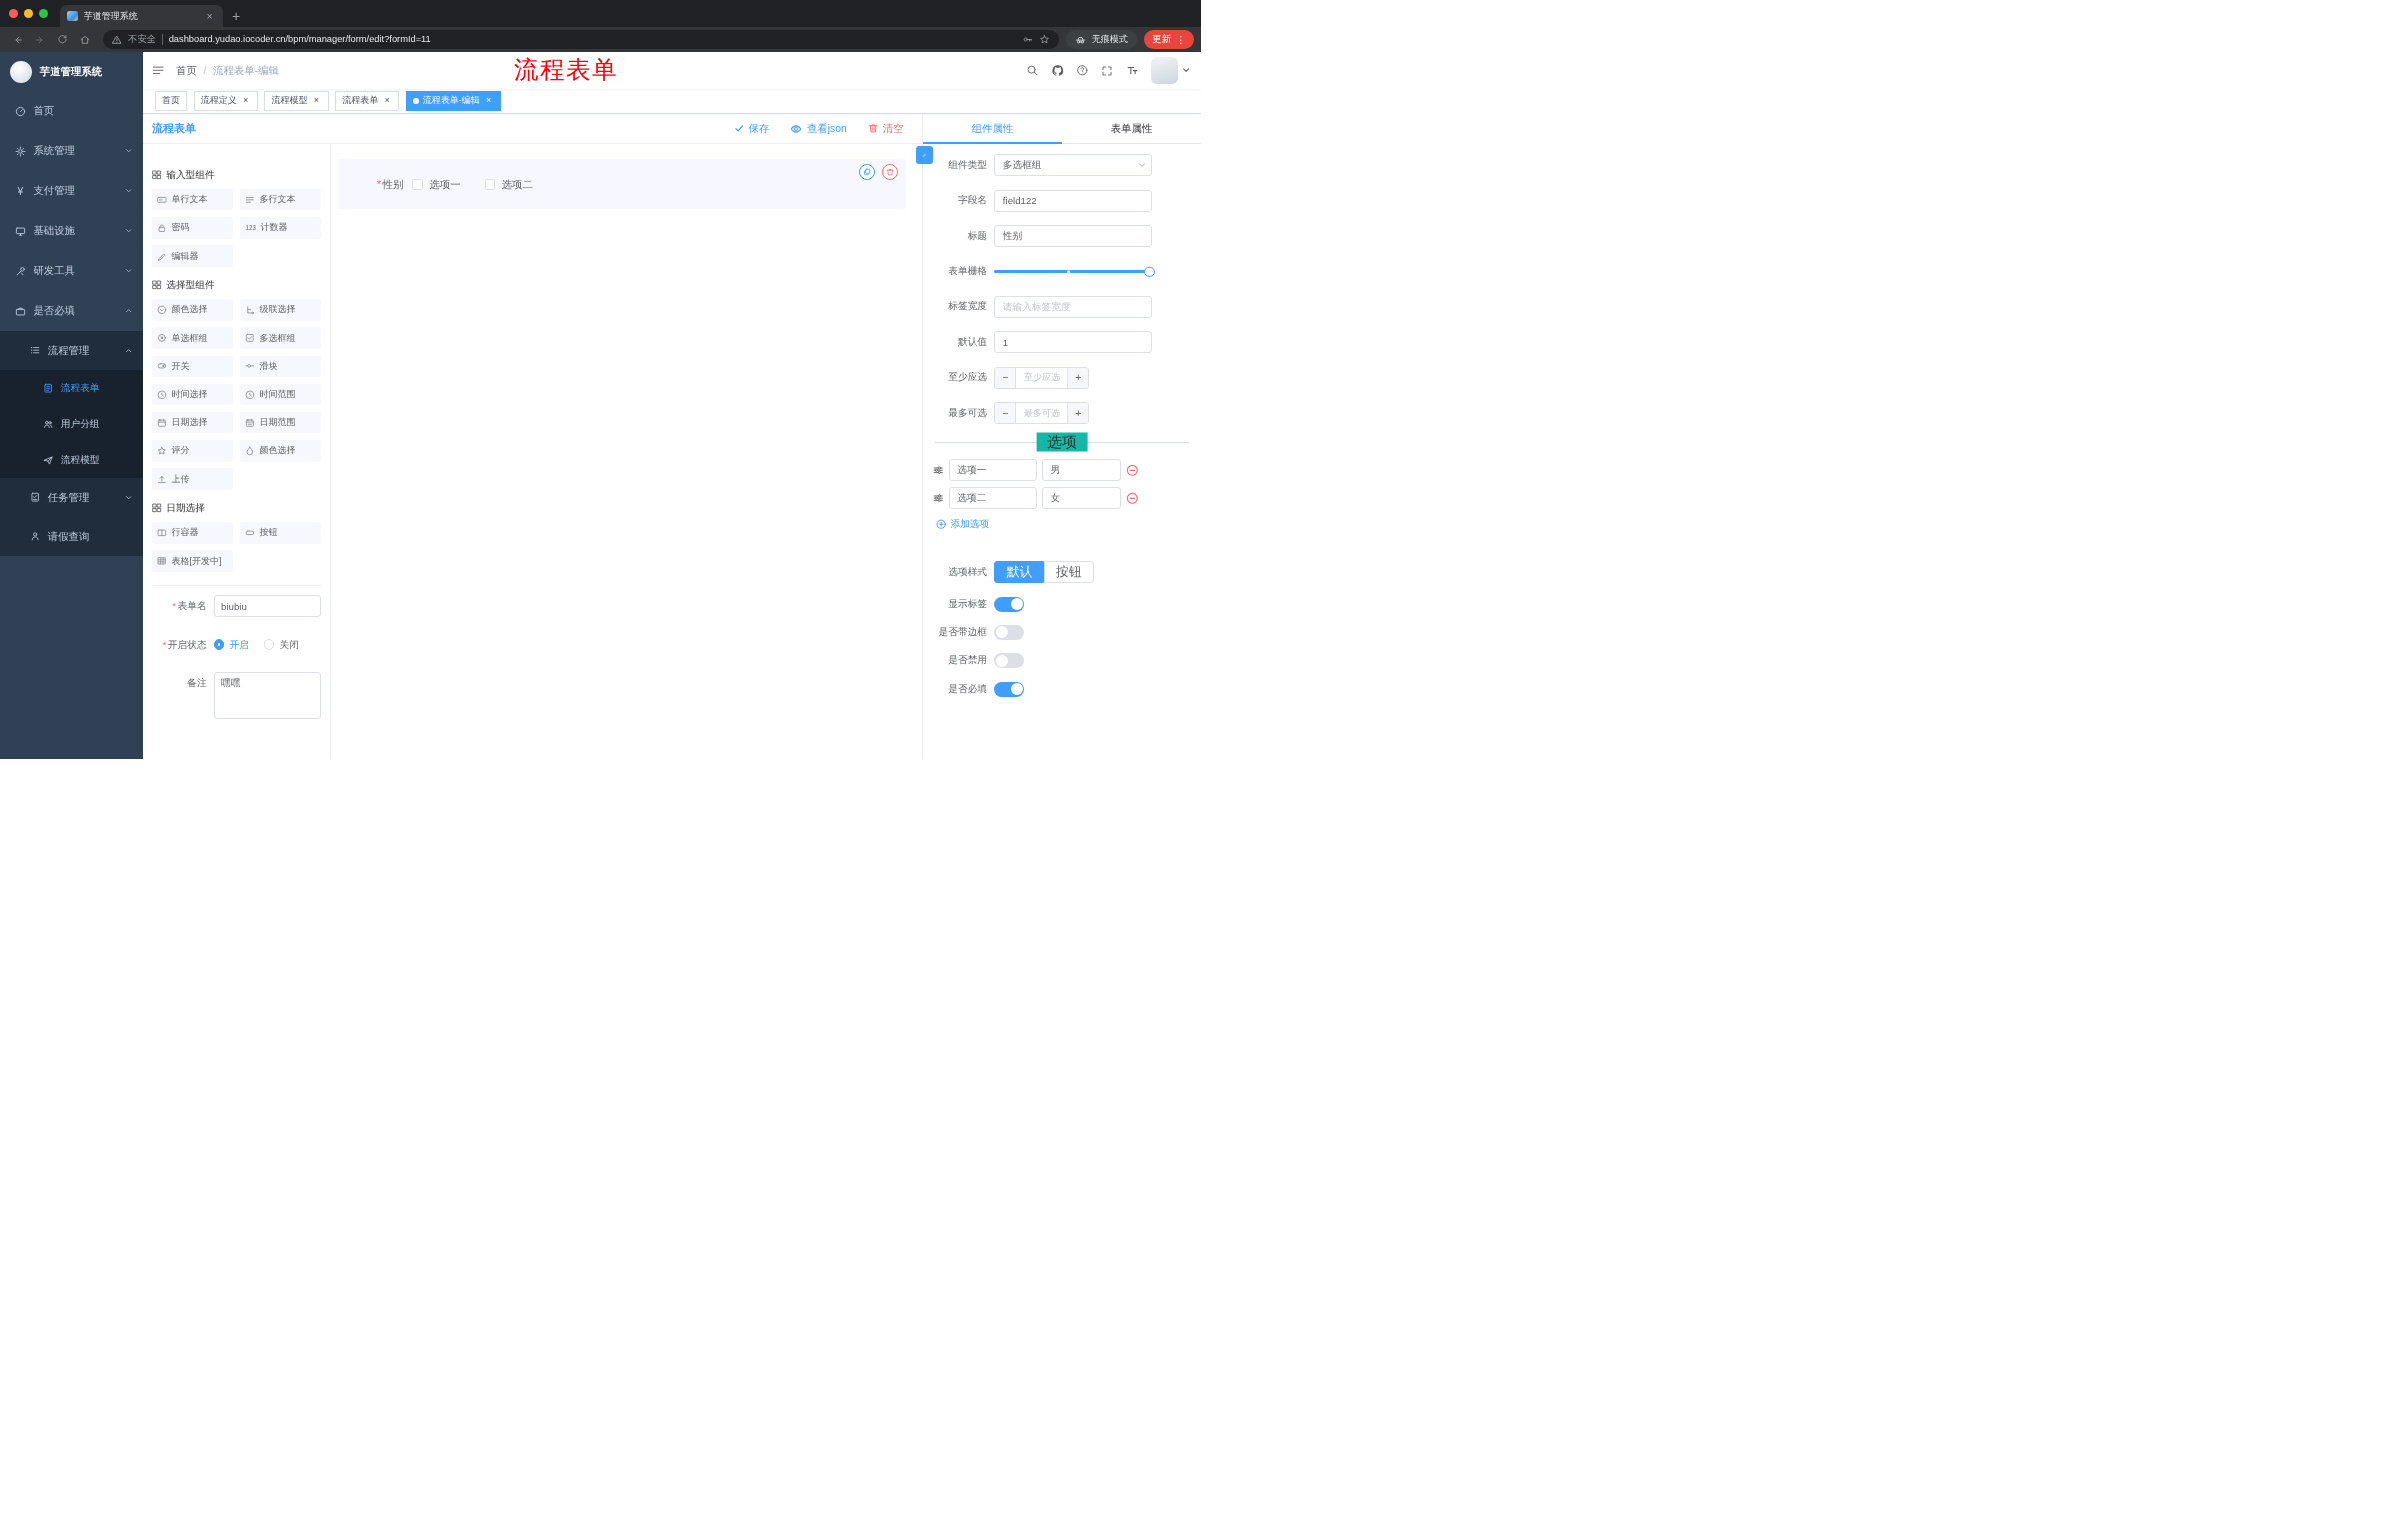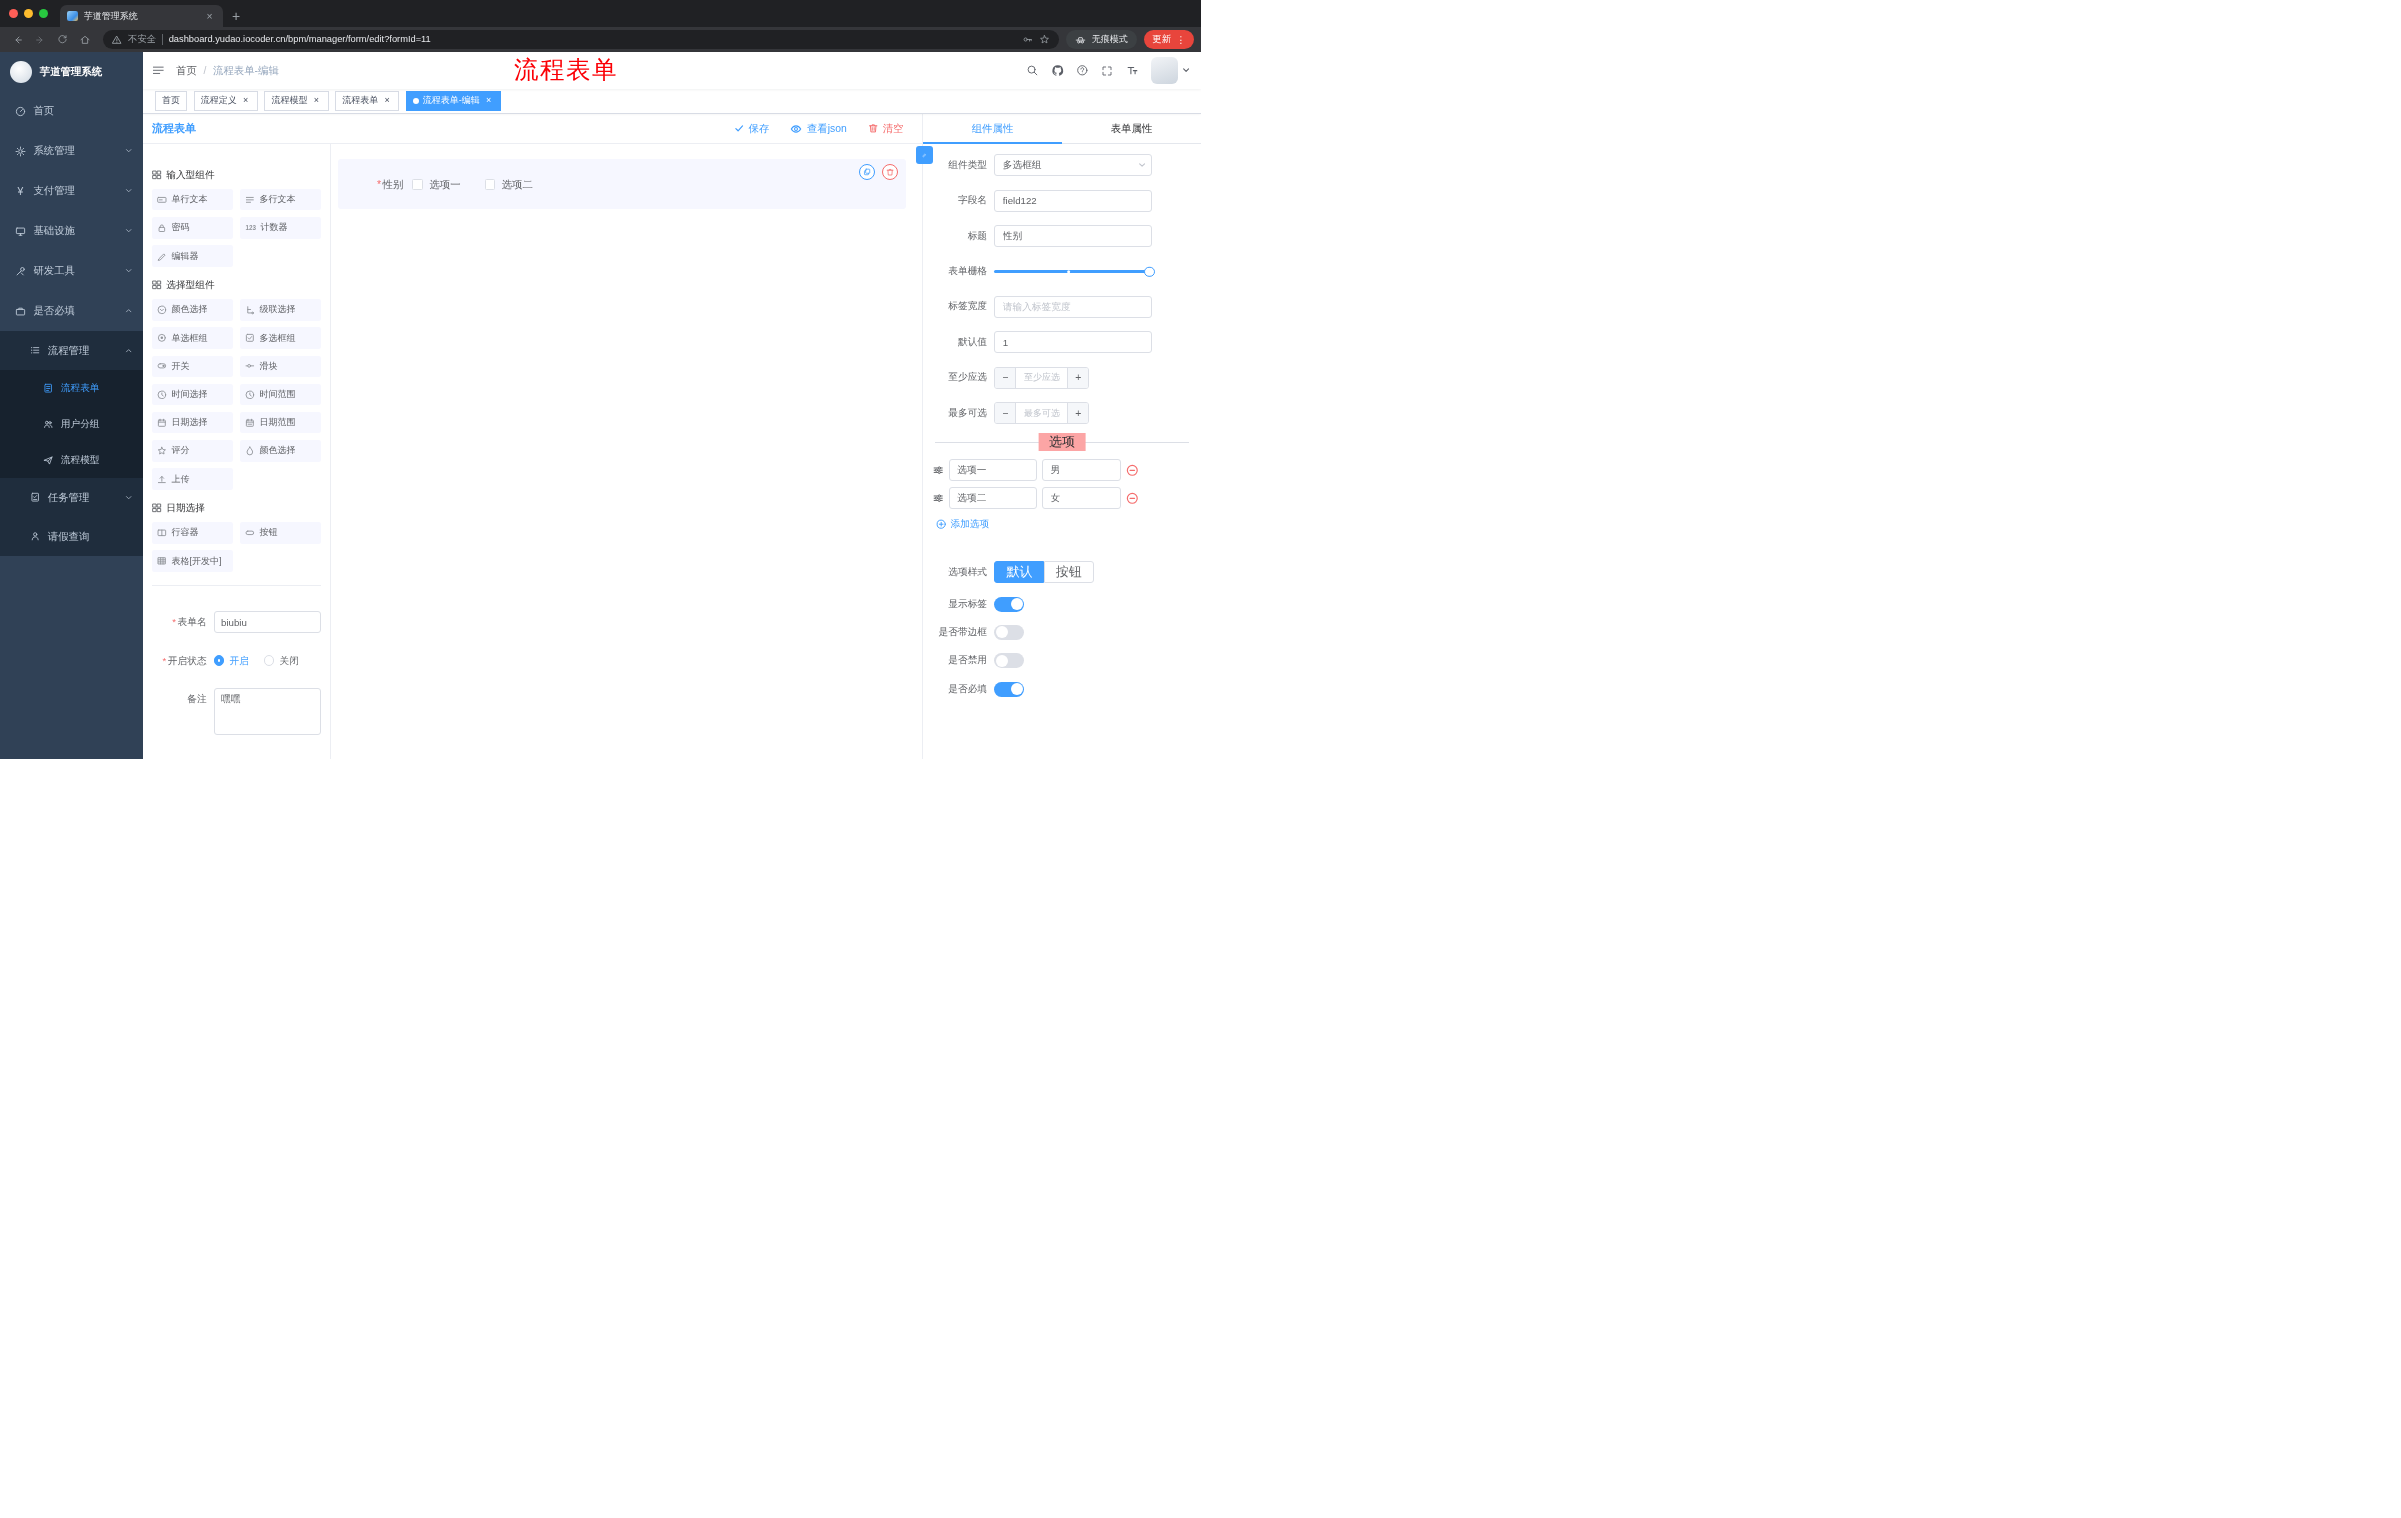--- a/index.html
+++ b/index.html
@@ -81,21 +81,21 @@
 
   .palette{width:188px;border-right:0.7px solid #eceef3;padding:4.5px 9px 0;overflow:hidden;flex:none}
   .pg-title{display:flex;align-items:center;gap:4.5px;font-size:9.7px;color:#303133;margin:12px 0 7.4px;font-weight:500}
   .pg-title:first-child{margin-top:20px}
   .pg-title .gi{color:#606266}
   .pgrid{display:grid;grid-template-columns:1fr 1fr;gap:6.7px 7.4px}
   .pitem{height:21.5px;background:#f6f7ff;border-radius:2.2px;display:flex;align-items:center;gap:4.5px;
          padding:0 5.2px;font-size:9px;color:#606266;cursor:move;white-space:nowrap;overflow:hidden}
   .pic{color:#909399;flex:none}
   .txtic{font-size:6.3px;font-weight:bold;color:#909399;flex:none}
-  .meta{border-top:0.7px solid #eceef3;margin-top:13.4px;padding-top:25px}
+  .meta{border-top:0.7px solid #eceef3;margin-top:13.4px;padding-top:9px}
   .mrow{display:flex;align-items:flex-start;margin-bottom:16.3px;font-size:9.7px;color:#606266}
   .mlabel{width:62px;text-align:right;padding-right:7.4px;line-height:22px;flex:none;white-space:nowrap}
   .star{color:#f56c6c;margin-right:1.5px}
   .minput{flex:1;height:22px;border:0.7px solid #dcdfe6;border-radius:3px;padding:0 6px;font-size:9.7px;
           color:#606266;background:#fff;min-width:0;outline:none;font-family:inherit}
   textarea.minput{height:47px;padding-top:4.5px;resize:none}
   .radio{display:flex;align-items:center;gap:5.2px;margin-right:15px;line-height:22px;cursor:pointer}
   .rdot{width:10.4px;height:10.4px;border-radius:50%;border:0.7px solid #dcdfe6;background:#fff;position:relative;flex:none}
   .radio.checked .rdot{border-color:#409eff;background:#409eff}
   .radio.checked .rdot::after{content:"";position:absolute;inset:3px;background:#fff;border-radius:50%}
@@ -134,22 +134,22 @@
   .strack{width:100%;height:3px;border-radius:1.5px;background:#409eff;position:relative}
   .sstop{position:absolute;left:47%;top:50%;transform:translate(-50%,-50%);width:3.7px;height:3.7px;background:#fff;border-radius:50%}
   .shandle{position:absolute;right:-2.2px;top:50%;transform:translateY(-50%);width:10.4px;height:10.4px;
            border:1.5px solid #409eff;background:#fff;border-radius:50%;cursor:grab}
   .stepper{width:95px;height:22px;border:0.7px solid #dcdfe6;border-radius:3px;display:flex;align-items:stretch;background:#fff;overflow:hidden}
   .stbtn{width:21px;background:#f5f7fa;color:#606266;display:flex;align-items:center;justify-content:center;font-size:10.4px;flex:none;cursor:pointer}
   .stbtn.minus{border-right:0.7px solid #dcdfe6}
   .stbtn.plus{border-left:0.7px solid #dcdfe6}
   .stval{flex:1;display:flex;align-items:center;justify-content:center;font-size:9px;color:#c0c4cc}
   .pdivider{position:relative;margin:18px 12px 16.3px 1.5px;height:0.7px;background:#dcdfe6}
-  .pdivider span{position:absolute;left:50%;top:50%;transform:translate(-50%,-50%);background:#fca5a5;
-                 padding:0 10.4px;font-size:13px;color:#303133;white-space:nowrap}
+  .pdivider span{position:absolute;left:50%;top:50%;transform:translate(-50%,-50%);background:#14b8a6;
+                 padding:0 10.4px;font-size:15px;color:#303133;white-space:nowrap}
   .orow{display:flex;align-items:center;gap:5.2px;margin-bottom:6px}
   .dragic{color:#606266;flex:none;cursor:grab}
   .oinput1{width:88px}.oinput2{width:79px}
   .orem{color:#f56c6c;flex:none;cursor:pointer}
   .addopt{display:flex;align-items:center;gap:3.7px;color:#409eff;font-size:9.7px;margin:9px 0 0 3px;cursor:pointer}
   .stylerow{margin-top:30px}
   .seg{display:flex}
   .segbtn{height:22px;padding:0 11px;display:flex;align-items:center;font-size:13px;border:0.7px solid #dcdfe6;
           background:#fff;color:#606266;cursor:pointer}
   .segbtn:first-child{border-radius:3px 0 0 3px}

